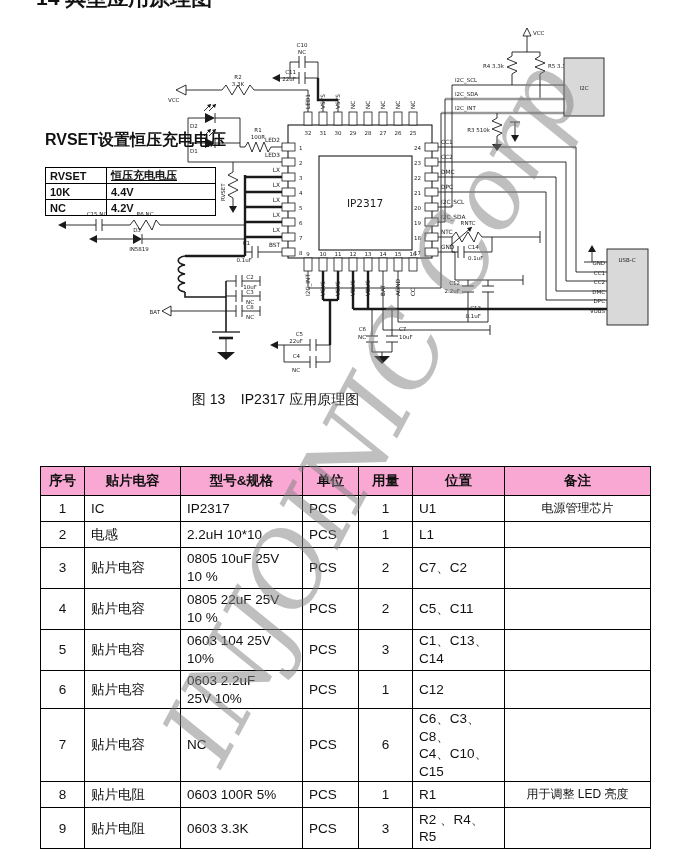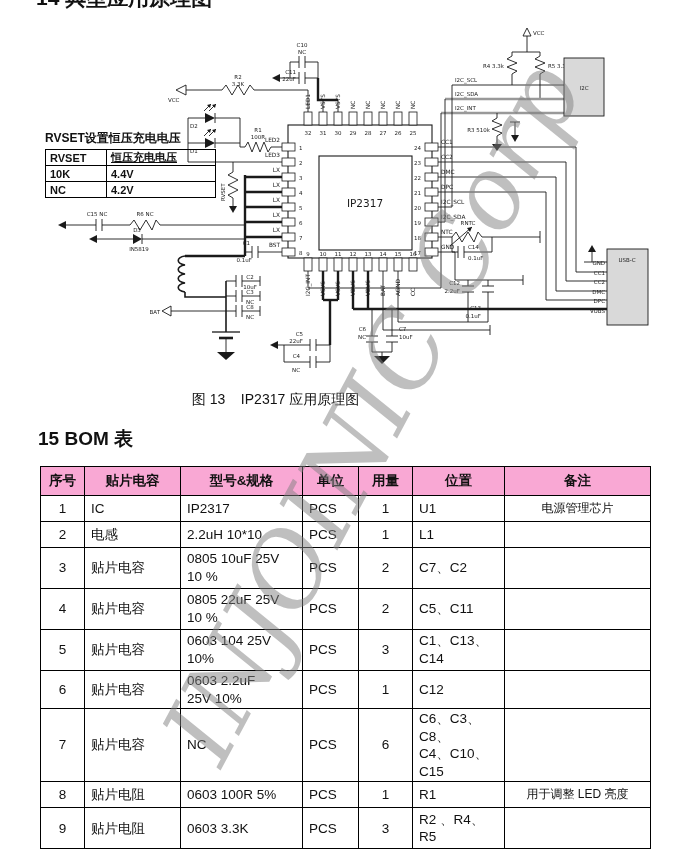--- a/index.html
+++ b/index.html
@@ -14,21 +14,21 @@
   .pinr{fill:#fff;stroke:#1a1a1a;stroke-width:0.8;}
   .icr{fill:#fff;stroke:#1a1a1a;stroke-width:1.1;}
   .boxg{fill:#d9d9d9;stroke:#1a1a1a;stroke-width:0.9;}
   .pn{font-size:5.5px;}
   .pl{font-size:5.8px;}
   .cl{font-size:5.5px;}
   .icl{font-size:10.5px;text-anchor:middle;}
   .fill{fill:#1a1a1a;stroke:none;}
   .open{fill:#fff;stroke:#1a1a1a;stroke-width:0.9;}
   .rvset{position:absolute;left:45px;top:130px;}
-  .rvset .ttl{font-size:12px;font-weight:bold;margin-bottom:2px;white-space:pre;}
+  .rvset .ttl{font-size:16px;font-weight:bold;margin-bottom:16px;white-space:pre;}
   .rvset table{border-collapse:collapse;}
   .rvset td,.rvset th{border:1px solid #000;font-size:11px;font-weight:bold;padding:0 4px;height:15px;text-align:left;}
   .rvset td.v{padding-left:4px;}
   .rvset .c1{width:52px;}  .rvset .c2{width:100px;text-decoration:underline;}
   .caption{position:absolute;top:391px;left:0;width:551px;text-align:center;font-size:14px;white-space:pre;}
   .bom-heading{position:absolute;top:426px;left:38px;font-size:19px;font-weight:bold;white-space:pre;}
   .bom{position:absolute;left:40px;top:466px;border-collapse:collapse;table-layout:fixed;width:610px;}
   .bom th,.bom td{border:1px solid #000;font-size:13.5px;padding:1px 6px;vertical-align:middle;line-height:1.3;overflow:hidden;}
   .bom th{background:#f9a8d4;font-weight:bold;text-align:center;height:26px;}
   .bom td.cno{text-align:center;}
@@ -503,21 +503,20 @@
       <tr>
             <td>NC</td>
             <td class="v">4.2V</td>
           </tr>
     </tbody>
       </table>
   </div>
 
   <div class="caption">图 13    IP2317 应用原理图</div>
 
-  <div class="bom-heading">15 BOM 表</div>
 
   <table class="bom">
     <colgroup>
       <col style="width:44px">
         <col style="width:96px">
         <col style="width:122px">
         <col style="width:56px">
       <col style="width:54px">
         <col style="width:92px">
         <col style="width:146px">

